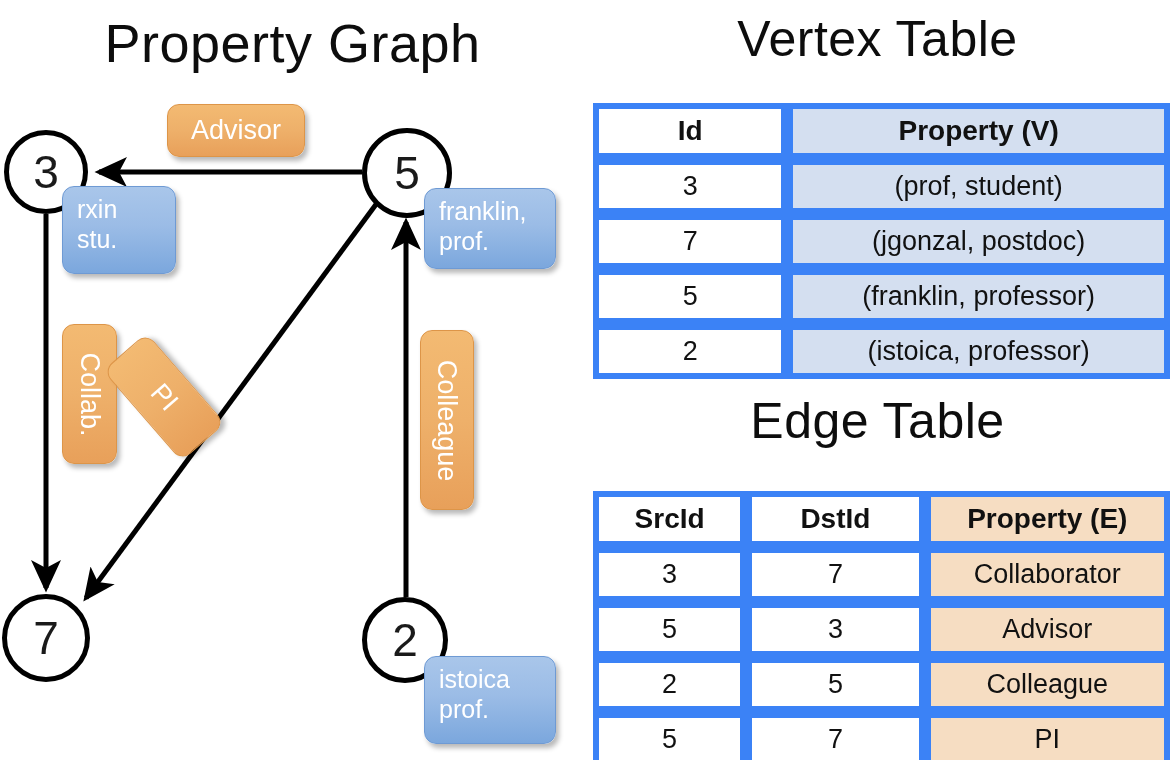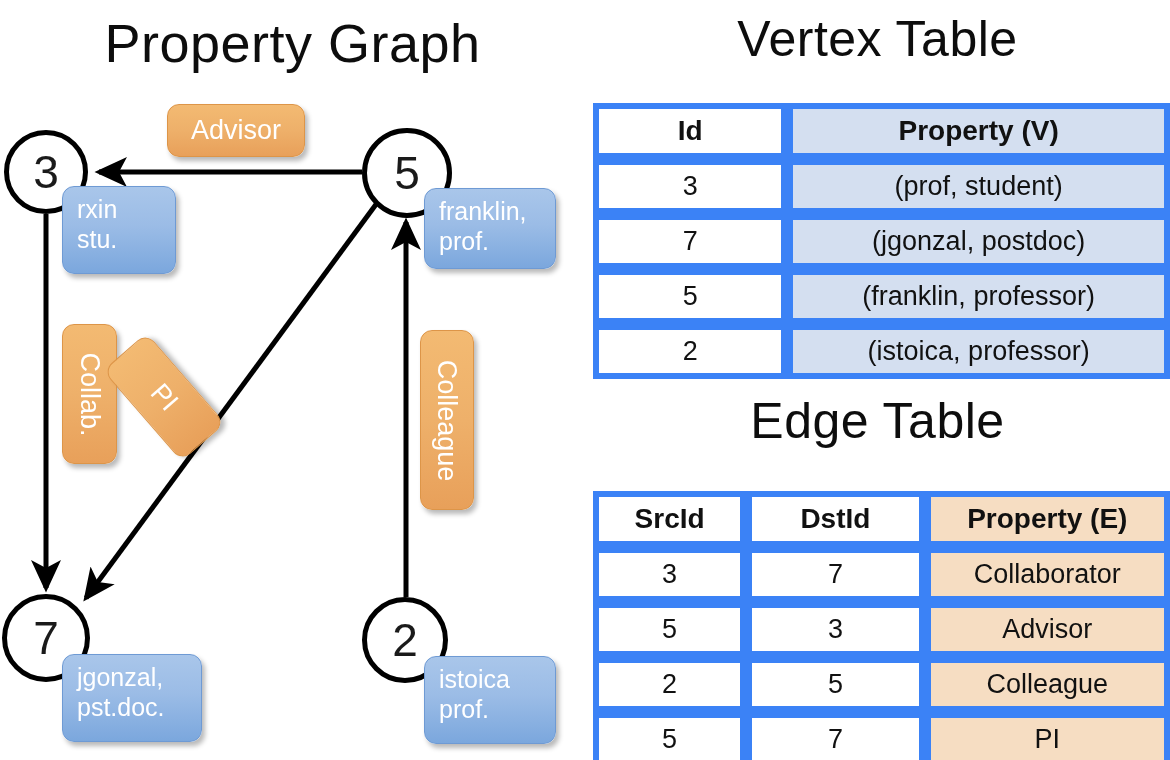--- a/index.html
+++ b/index.html
@@ -173,24 +173,20 @@
   <div class="vbox" style="left:62px; top:186px; width:114px; height:88px;">
     <div>rxin</div>
     <div>stu.</div>
   </div>
 
   <div class="vbox" style="left:424px; top:188px; width:132px; height:81px;">
     <div>franklin,</div>
     <div>prof.</div>
   </div>
 
-  <div class="vbox" style="left:62px; top:654px; width:140px; height:88px;">
-    <div>jgonzal,</div>
-    <div>pst.doc.</div>
-  </div>
 
   <div class="vbox" style="left:424px; top:656px; width:132px; height:88px;">
     <div>istoica</div>
     <div>prof.</div>
   </div>
 
   <div class="ebox" style="left:167px; top:104px; width:138px; height:53px;">
     <span>Advisor</span>
   </div>
 

